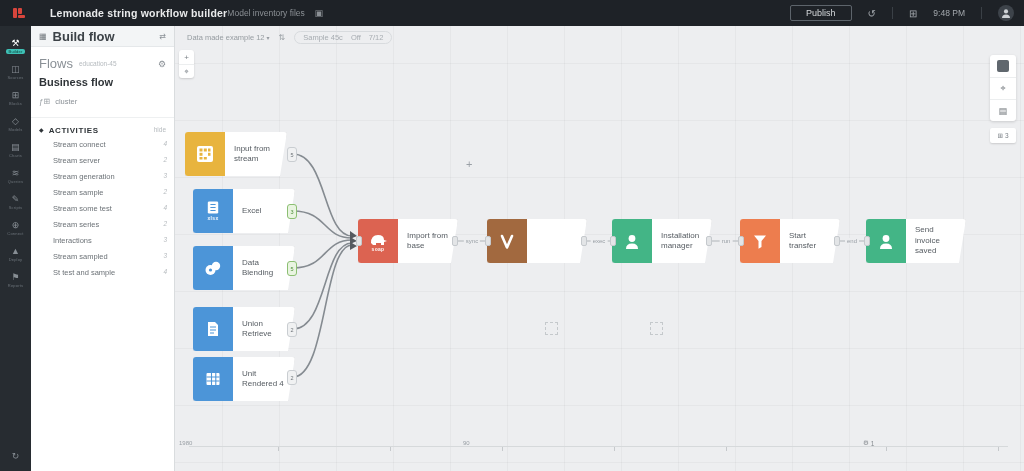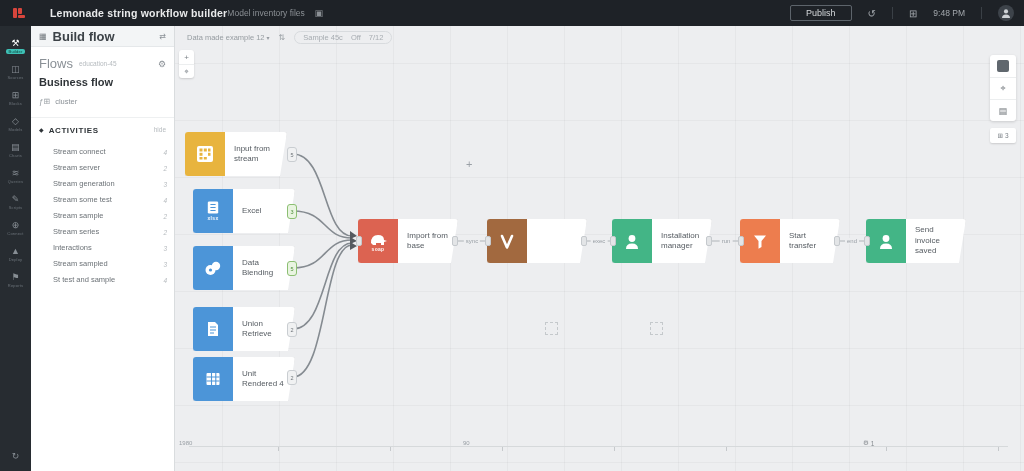--- a/index.html
+++ b/index.html
@@ -46,21 +46,21 @@
   .p-flows-m { font-size:6.5px; color:#b5babe; }
   .p-gear { margin-left:auto; font-size:9px; color:#8a9096; }
   .p-title { padding:5px 8px 0 8px; font-size:11px; font-weight:bold; color:#2f3438; }
   .p-chip { display:flex; align-items:center; gap:5px; padding:9px 8px 11px 8px;
             font-size:7.5px; color:#8a9096; border-bottom:1px solid #eef0f1; }
   .p-chip-ic { font-size:8px; color:#9aa0a5; }
   .p-acts-head { display:flex; align-items:flex-start; padding:8px 8px 5px 8px; }
   .p-acts-ic { font-size:6px; color:#2f3438; margin-right:5px; }
   .p-acts-t { font-size:8px; font-weight:bold; color:#2f3438; letter-spacing:.6px; }
   .p-acts-a { margin-left:auto; font-size:6.5px; color:#b5babe; }
-  .p-item { display:flex; align-items:flex-end; padding:0 7px 0 22px; height:16px; cursor:pointer; }
+  .p-item { display:flex; align-items:flex-start; padding:0 7px 0 22px; height:16px; cursor:pointer; }
   .p-item-l { font-size:7.5px; color:#6c7277; }
   .p-item-c { margin-left:auto; font-size:6.5px; color:#b5babe; font-style:italic; }
 
   
   .canvas { position:absolute; top:26px; left:175px; width:849px; height:445px;
             background-color:#edeef0;
             background-image:linear-gradient(rgba(0,0,0,0.035) 1px, transparent 1px),
                              linear-gradient(90deg, rgba(0,0,0,0.035) 1px, transparent 1px);
             background-size:57px 57px; background-position:-10px -20px; z-index:10; }
   .c-toolbar { position:absolute; left:12px; top:5px; display:flex; align-items:center; gap:9px;
@@ -223,26 +223,26 @@
   </div>
   <div class="p-item">
     <span class="p-item-l">Stream server</span>
     <span class="p-item-c">2</span>
   </div>
   <div class="p-item">
     <span class="p-item-l">Stream generation</span>
     <span class="p-item-c">3</span>
   </div>
   <div class="p-item">
+    <span class="p-item-l">Stream sample</span>
+    <span class="p-item-c">2</span>
+  </div>
+  <div class="p-item">
     <span class="p-item-l">Stream some test</span>
     <span class="p-item-c">4</span>
-  </div>
-  <div class="p-item">
-    <span class="p-item-l">Stream sample</span>
-    <span class="p-item-c">2</span>
   </div>
   <div class="p-item">
     <span class="p-item-l">Stream series</span>
     <span class="p-item-c">2</span>
   </div>
   <div class="p-item">
     <span class="p-item-l">Interactions</span>
     <span class="p-item-c">3</span>
   </div>
   <div class="p-item">

